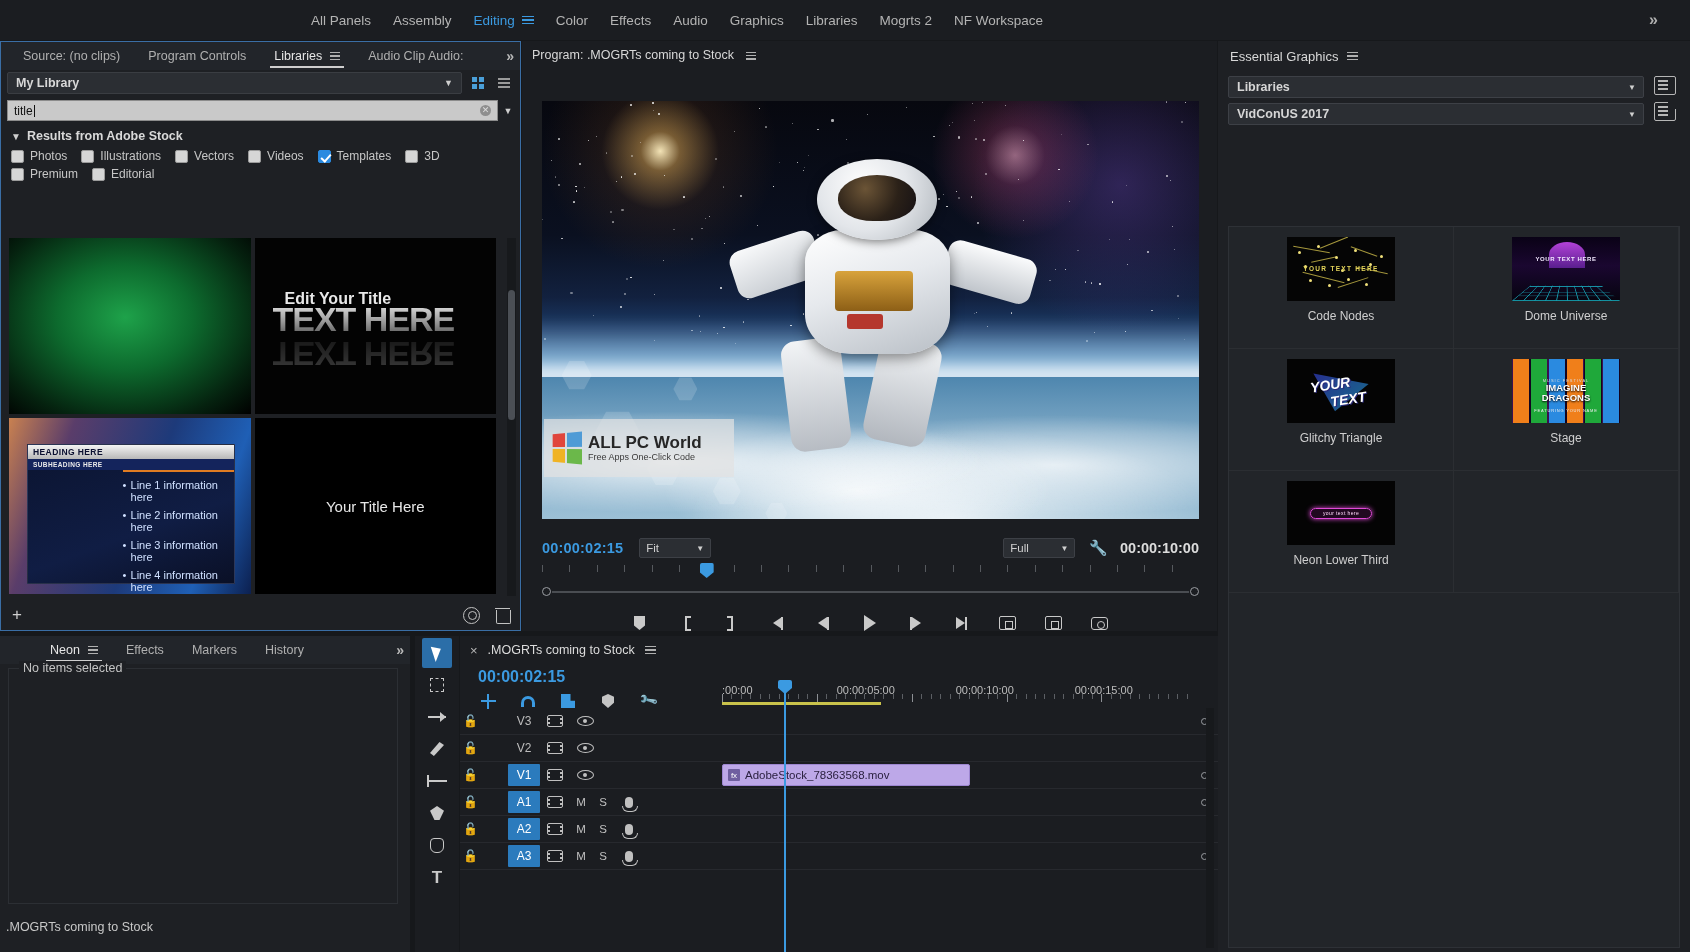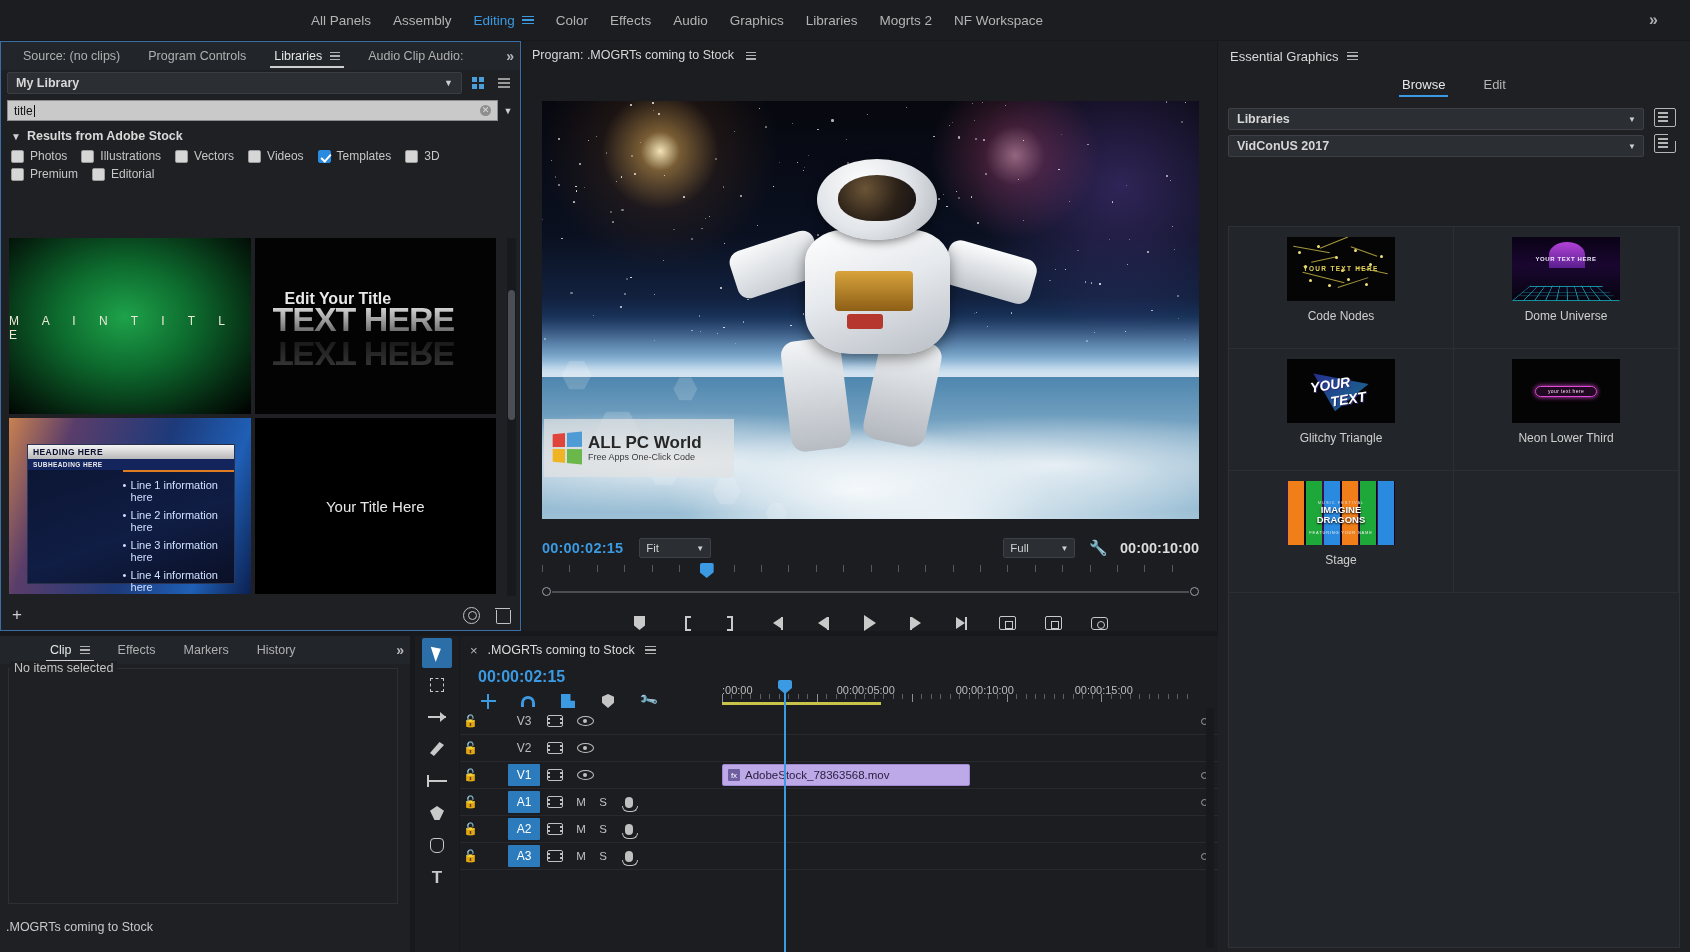--- a/index.html
+++ b/index.html
@@ -411,21 +411,21 @@
      color:#fff; font-size:9.5px; font-weight:bold; line-height:1.02; text-shadow:0 1px 2px #000; }
   .g-stage .band3 { position:absolute; left:0; right:0; bottom:16%; text-align:center;
      color:#eee; font-size:4px; letter-spacing:.8px; }
 
   
   .info-panel {
     position:absolute; left:0; top:636px; width:410px; height:316px; background:#1e2024;
   }
   .info-body { position:absolute; left:8px; right:12px; top:32px; bottom:48px;
      border:1px solid #2c2f34; }
-  .info-empty { position:absolute; left:1px; top:-8px; background:#1e2024;
+  .info-empty { position:absolute; left:10px; top:-8px; background:#1e2024;
      padding:0 4px; color:#c4c4c4; font-size:12.5px; }
   .info-status { position:absolute; left:6px; bottom:18px; color:#c8c8c8; font-size:12.5px; }
 
   
   .tools {
     position:absolute; left:415px; top:636px; width:44px; height:316px; background:#1b1d21;
   }
   .tool { width:30px; height:30px; margin:2px auto 0 auto; display:flex; align-items:center;
      justify-content:center; border-radius:2px; color:#c9c9c9; }
   .tool.active { background:#2b6ea8; }
@@ -656,21 +656,20 @@
           <div class="fitem">
             <span class="cbx"></span>
             <span>Editorial</span>
           </div>
         </div>
     </div>
 
     <div class="thumbs">
       <div class="thumb">
         <div class="t-movie">
-          <div class="m2">M A I N   T I T L E</div>
         </div>
       </div>
       <div class="thumb">
         <div class="t-text">
           <div class="eyt">Edit Your Title</div>
           <div class="big">TEXT HERE</div>
           <div class="refl">TEXT HERE</div>
         </div>
       </div>
       <div class="thumb">
@@ -1029,24 +1028,20 @@
 
   <div class="eg-panel">
     <div class="eg-head">
       <span class="t">Essential Graphics</span>
       <span class="hb">
           <i></i>
           <i></i>
           <i></i>
         </span>
     </div>
-    <div class="eg-tabs" id="eg-tabs">
-        <div class="eg-tab active">Browse</div>
-        <div class="eg-tab">Edit</div>
-      </div>
 
     <div class="eg-sel-row">
       <div class="eg-sel">
         <span>Libraries</span>
         <span class="cv">▼</span>
       </div>
       <div class="eg-sel">
         <span>VidConUS 2017</span>
         <span class="cv">▼</span>
       </div>
@@ -1099,53 +1094,53 @@
             <div class="g-glitch">
               <div class="tri"></div>
               <div class="y">YOUR</div>
               <div class="t2">TEXT</div>
             </div>
           </div>
           <div class="eg-label">Glitchy Triangle</div>
         </div>
         <div class="eg-cell">
           <div class="eg-thumb">
-            <div class="g-neon">
-              <div class="pill">your text here</div>
-            </div>
-          </div>
-          <div class="eg-label">Neon Lower Third</div>
-        </div>
-        <div class="eg-cell">
-          <div class="eg-thumb">
             <div class="g-stage">
               <div class="bars">
                 <i style="background:#f07f1a"></i>
                 <i style="background:#1fa83a"></i>
                 <i style="background:#2a8ae0"></i>
                 <i style="background:#f07f1a"></i>
                 <i style="background:#1fa83a"></i>
                 <i style="background:#2a8ae0"></i>
               </div>
         <div class="band1">MUSIC FESTIVAL</div>
         <div class="band2">IMAGINE<br>DRAGONS</div>
         <div class="band3">FEATURING YOUR NAME</div>
             </div>
           </div>
           <div class="eg-label">Stage</div>
         </div>
+        <div class="eg-cell">
+          <div class="eg-thumb">
+            <div class="g-neon">
+              <div class="pill">your text here</div>
+            </div>
+          </div>
+          <div class="eg-label">Neon Lower Third</div>
+        </div>
         <div class="eg-cell"></div>
       </div>
   </div>
 
   <div class="info-panel">
     <div class="panel-tabs" style="padding-left:36px">
       <div id="info-tabs" style="display:flex;align-items:center;">
           <div class="ptab active">
-            <span>Clip</span>
+            <span>Neon</span>
             <span class="hb">
               <i></i>
               <i></i>
               <i></i>
             </span>
           </div>
           <div class="ptab">
             <span>Effects</span>
           </div>
           <div class="ptab">

